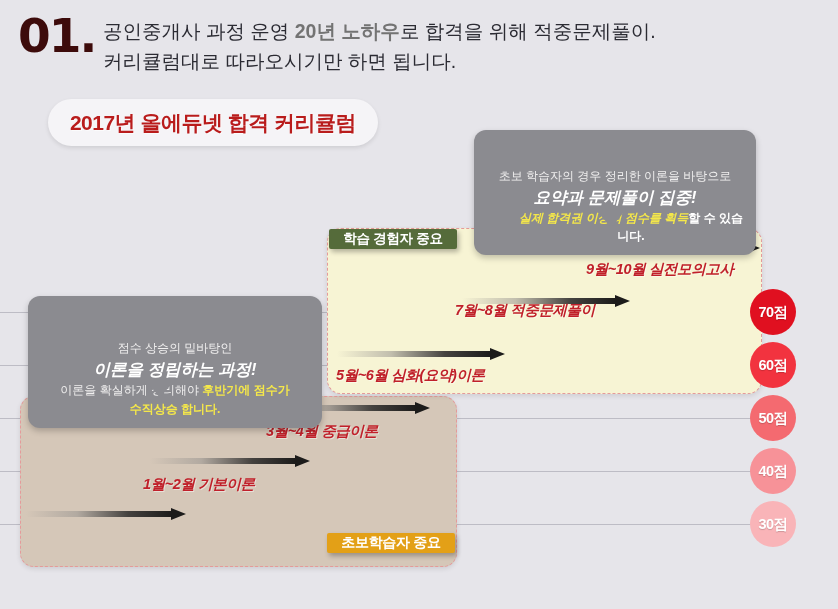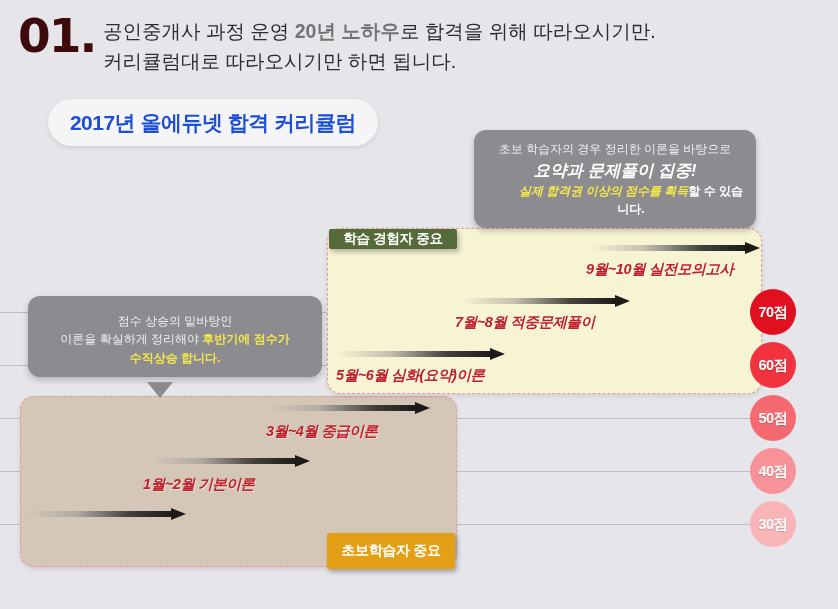--- a/index.html
+++ b/index.html
@@ -28,21 +28,21 @@
   
   .pill{
     position:absolute;left:48px;top:99px;
     width:330px;height:47px;border-radius:24px;
     background:#f5f4f7;
     box-shadow:0 2px 4px rgba(0,0,0,.10);
   }
   .pill-txt{
     position:absolute;left:0;top:0;width:330px;height:47px;
     display:flex;align-items:center;justify-content:center;
-    font-size:21px;font-weight:bold;color:#1d4ed8;
+    font-size:21px;font-weight:bold;color:#b91c1c;
     text-shadow:1px 1px 0 rgba(255,255,255,.6);
     letter-spacing:-.5px;
   }
 
   
   .gridline{
     position:absolute;left:0;height:1px;background:#9a9aa6;opacity:.55;
   }
 
   
@@ -63,36 +63,36 @@
 
   
   .badge-green{
     position:absolute;left:329px;top:229px;width:128px;height:20px;
     background:#556b3a;border-radius:2px;
     display:flex;align-items:center;justify-content:center;
     color:#fff;font-size:13.5px;font-weight:bold;letter-spacing:-.3px;
     box-shadow:2px 3px 5px rgba(0,0,0,.28);
   }
   .badge-orange{
-    position:absolute;left:327px;top:533px;width:128px;height:36px;
+    position:absolute;left:327px;top:533px;width:128px;height:20px;
     background:#e3a017;border-radius:2px;
     display:flex;align-items:center;justify-content:center;
     color:#ffffff;font-size:14px;font-weight:bold;letter-spacing:-.3px;
     box-shadow:2px 3px 5px rgba(0,0,0,.28);
   }
 
   
   .callout{
     position:absolute;
     background:#8b8b90;
     border-radius:12px;
     box-shadow:0 3px 6px rgba(0,0,0,.22);
     color:#fff;text-align:center;
   }
-  .callout .c1{font-size:12px;line-height:17px;color:#f0efef;}
+  .callout .c1{font-size:12px;line-height:17px;color:#f0efef;margin-top:27px;}
   .callout .c2{font-size:16.5px;line-height:24px;font-weight:bold;font-style:italic;color:#ffffff;}
   .callout .c3{font-size:12px;line-height:18px;font-weight:bold;font-style:italic;color:#f4e74a;margin-left:32px;}
   .callout .c3 .tail{color:#ffffff;font-weight:bold;font-style:normal;}
   .callout .c4 .hl{color:#f4e74a;font-weight:bold;}
   .callout .c4{font-size:12px;line-height:19px;color:#f0efef;}
 
   .callout-right{left:474px;top:130px;width:262px;padding:11px 10px 10px;}
   .callout-left{left:28px;top:296px;width:274px;padding:17px 10px 9px;}
 
   .tip{
@@ -134,21 +134,21 @@
     text-shadow:0 1px 1px rgba(0,0,0,.18);
   }
 </style>
 </head>
 <body>
 
 <div id="stage">
 
   <div class="num">01.</div>
   <div class="head-lines">
-    <div class="head-line"><span>공인중개사 과정 운영 </span><b>20년 노하우</b><span>로 합격을 위해 따라오시기만.</span></div>
+    <div class="head-line"><span>공인중개사 과정 운영 </span><b>20년 노하우</b><span>로 합격을 위해 적중문제풀이.</span></div>
     <div class="head-line">커리큘럼대로 따라오시기만 하면 됩니다.</div>
   </div>
 
   <div class="pill">
     <div class="pill-txt">2017년 올에듀넷 합격 커리큘럼</div>
   </div>
 
   <div class="gridline" style="top:312px;width:786px;"></div>
   <div class="gridline" style="top:365px;width:786px;"></div>
   <div class="gridline" style="top:418px;width:786px;"></div>
@@ -180,35 +180,36 @@
       <div class="head" style="left:153px;"></div>
   </div>
   <div class="arrow" style="left:592px;top:242px;width:168px;">
     <div class="shaft" style="width:154px;"></div>
       <div class="head" style="left:153px;"></div>
   </div>
 
   <div class="alabel" style="left:143px;top:475px;">1월~2월 기본이론</div>
   <div class="alabel" style="left:266px;top:422px;">3월~4월 중급이론</div>
   <div class="alabel" style="left:336px;top:366px;">5월~6월 심화(요약)이론</div>
-  <div class="alabel" style="left:455px;top:313px;">7월~8월 적중문제풀이</div>
+  <div class="alabel" style="left:455px;top:301px;">7월~8월 적중문제풀이</div>
   <div class="alabel" style="left:586px;top:260px;">9월~10월 실전모의고사</div>
 
   <div class="badge-green">학습 경험자 중요</div>
   <div class="badge-orange">초보학습자 중요</div>
 
   <div class="callout callout-right">
     <div class="c1">초보 학습자의 경우 정리한 이론을 바탕으로</div>
     <div class="c2">요약과 문제풀이 집중!</div>
     <div class="c3"><span>실제 합격권 이상의 점수를 획득</span><span class="tail">할 수 있습니다.</span></div>
   </div>
   <div class="tip tip-right"></div>
 
   <div class="callout callout-left">
     <div class="c1">점수 상승의 밑바탕인</div>
+    <div class="c2">이론을 정립하는 과정!</div>
     <div class="c4"><span>이론을 확실하게 정리해야 </span><span class="hl">후반기에 점수가</span></div>
     <div class="c4"><span class="hl">수직상승 합니다.</span></div>
   </div>
   <div class="tip tip-left"></div>
 
   <div class="score" style="left:750px;top:289px;background:#e01020;">70점</div>
   <div class="score" style="left:750px;top:342px;background:#f2333f;">60점</div>
   <div class="score" style="left:750px;top:395px;background:#f46a70;">50점</div>
   <div class="score" style="left:750px;top:448px;background:#f79298;">40점</div>
   <div class="score" style="left:750px;top:501px;background:#f9b4b8;">30점</div>

